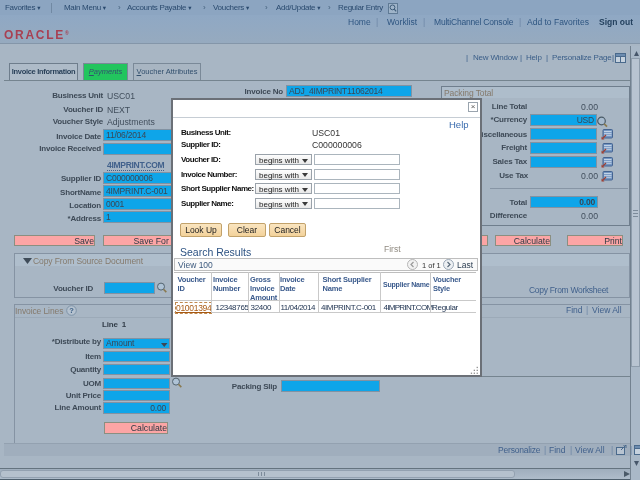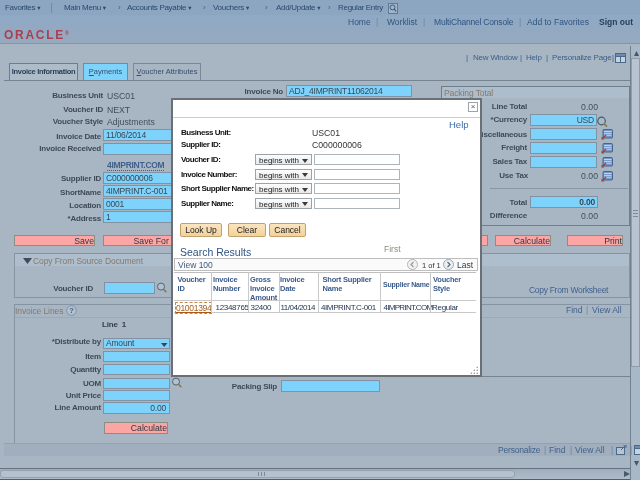--- a/index.html
+++ b/index.html
@@ -1,21 +1,21 @@
 <!DOCTYPE html>
 <html><head>
 <meta charset="utf-8">
 <style>
 * { margin:0; padding:0; box-sizing:border-box; }
 html,body { width:640px; height:480px; overflow:hidden; }
 body { font-family:"Liberation Sans", sans-serif; background:#A8B6C4; position:relative; }
 .abs { position:absolute; }
 .lbl { position:absolute; font-size:8px; letter-spacing:-0.2px; font-weight:bold; color:#3E4A57; text-align:right; white-space:nowrap; }
 .val { position:absolute; font-size:8.7px; color:#414E5C; white-space:nowrap; }
-.inp { position:absolute; background:#7dd3fc; border:1px solid #8292A2; font-size:8.5px; letter-spacing:-0.2px; color:#3A4755; white-space:nowrap; overflow:hidden; }
+.inp { position:absolute; background:#0ea5e9; border:1px solid #8292A2; font-size:8.5px; letter-spacing:-0.2px; color:#3A4755; white-space:nowrap; overflow:hidden; }
 .btn { position:absolute; background:#fca5a5; border:1px solid #8A8F81; font-size:8.7px; font-weight:normal; color:#2E3944; text-align:right; white-space:nowrap; overflow:hidden; }
 .lnk { position:absolute; font-size:8.5px; color:#41618C; white-space:nowrap; }
 .grp { position:absolute; font-size:9px; color:#7E7669; font-weight:bold; white-space:nowrap; }
 .hline { position:absolute; height:1px; background:#75848F; }
 .vline { position:absolute; width:1px; background:#75848F; }
 </style>
 </head>
 <body>
 
 <div class="abs" style="left:0;top:0;width:640px;height:15px;background:#8CA5C1;"></div>
@@ -62,21 +62,21 @@
   <span class="abs" style="left:552px;">Personalize Page</span>
   <span class="abs" style="left:612px;">|</span>
   <svg class="abs" style="left:615px;top:0px;" width="11" height="10" viewBox="0 0 11 10">
       <rect x="0.5" y="0.5" width="10" height="9" fill="#C6D2DE" stroke="#4A6A8C"></rect>
       <rect x="0.5" y="0.5" width="10" height="3" fill="#6C8CB0" stroke="#4A6A8C"></rect>
       <line x1="5.5" y1="3.5" x2="5.5" y2="9.5" stroke="#4A6A8C"></line>
     </svg>
 </div>
 
 <div class="abs" style="left:9px;top:63px;width:69px;height:17px;background:#AEBBC8;border:1px solid #6E7D8C;border-bottom:none;font-size:7.5px;font-weight:bold;color:#2A4159;text-align:center;line-height:16px;white-space:nowrap;letter-spacing:-0.3px;">Invoice Information</div>
-<div class="abs" style="left:83px;top:63px;width:45px;height:17px;background:#7dd3fc;border:1px solid #7A8998;border-bottom:none;font-size:7.5px;color:#33506E;text-align:center;line-height:16px;white-space:nowrap;"><u>P</u>ayments</div>
+<div class="abs" style="left:83px;top:63px;width:45px;height:17px;background:#22c55e;border:1px solid #7A8998;border-bottom:none;font-size:7.5px;color:#33506E;text-align:center;line-height:16px;white-space:nowrap;font-style:italic;"><u>P</u>ayments</div>
 <div class="abs" style="left:133px;top:63px;width:68px;height:17px;background:#A8B5C2;border:1px solid #7A8998;border-bottom:none;font-size:7.5px;color:#33506E;text-align:center;line-height:16px;white-space:nowrap;"><u>V</u>oucher Attributes</div>
 <div class="hline" style="left:4px;top:80px;width:628px;"></div>
 
 <div class="lbl" style="left:0px;top:91px;width:103px;">Business Unit</div>
 <div class="val" style="left:107px;top:91px;">USC01</div>
 <div class="lbl" style="left:0px;top:105px;width:103px;">Voucher ID</div>
 <div class="val" style="left:107px;top:105px;">NEXT</div>
 <div class="lbl" style="left:0px;top:117px;width:103px;">Voucher Style</div>
 <div class="val" style="left:107px;top:117px;">Adjustments</div>
 <div class="lbl" style="left:0px;top:132px;width:101px;">Invoice Date</div>

